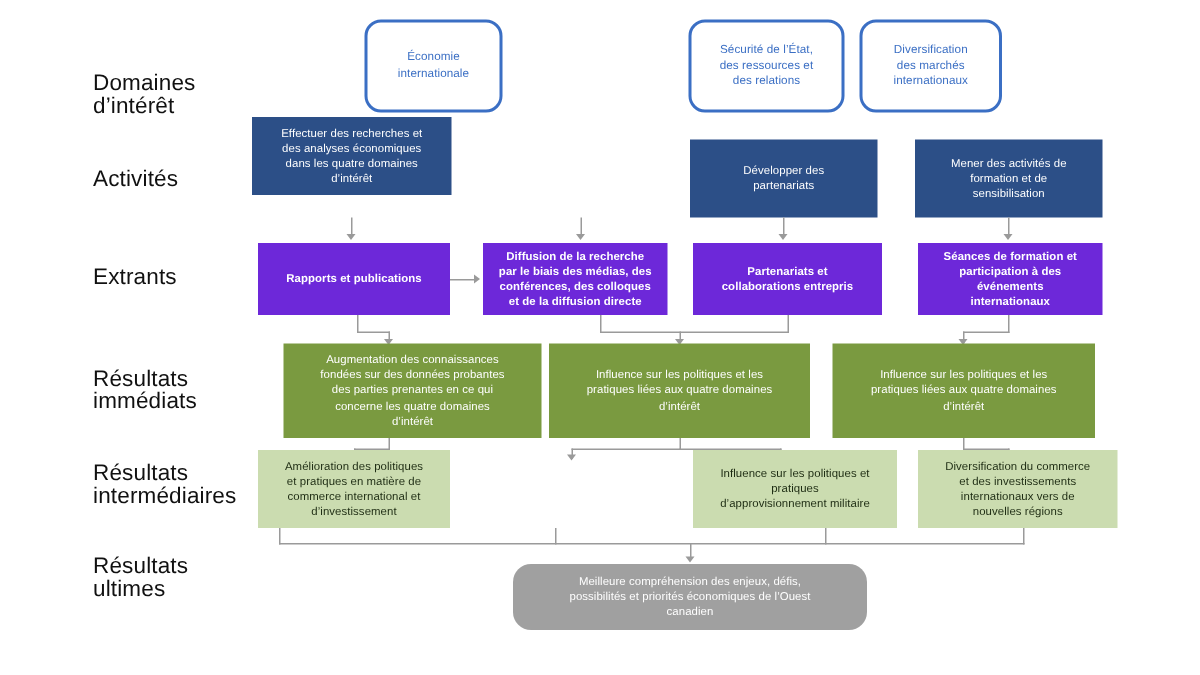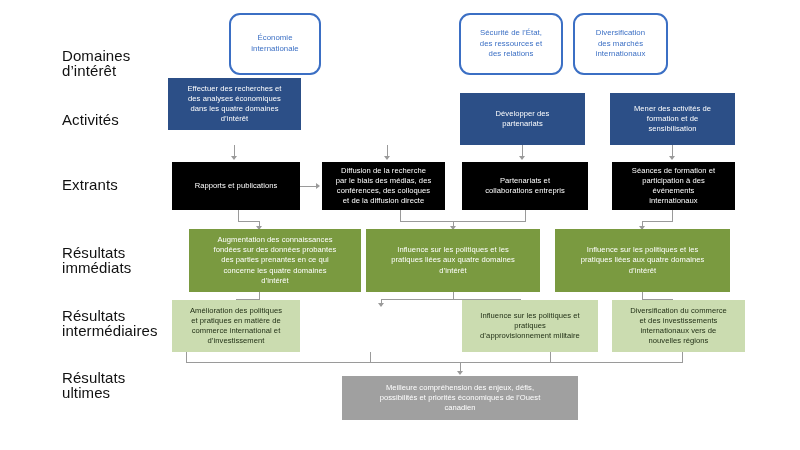--- a/index.html
+++ b/index.html
@@ -45,34 +45,36 @@
     background: #ffffff;
     color: #3b6fc4;
     font-size: 7.8px;
     line-height: 10.6px;
   }
   .activity-node {
     background: #2c4f87;
     color: #ffffff;
   }
   .output-node {
-    background: #000000;
-    color: #ffffff;
+    background: #6d28d9;
+    color: #ffffff;
+    font-weight: bold;
   }
   .imm-node {
     background: #7a9a40;
     color: #ffffff;
   }
   .inter-node {
     background: #cbdcb0;
     color: #1d2b12;
   }
   .ultimate-node {
     background: #a0a0a0;
     color: #ffffff;
+    border-radius: 12px;
   }
   .conn {
     position: absolute;
     background: #9a9a9a;
   }
   .conn.v { width: 1px; }
   .conn.h { height: 1px; }
   .arrow {
     position: absolute;
     width: 0; height: 0;
@@ -97,21 +99,21 @@
 d’intérêt</div>
   <div class="row-label" style="left:62px; top:112px;">Activités</div>
   <div class="row-label" style="left:62px; top:177px;">Extrants</div>
   <div class="row-label" style="left:62px; top:245px;">Résultats
 immédiats</div>
   <div class="row-label" style="left:62px; top:308px;">Résultats
 intermédiaires</div>
   <div class="row-label" style="left:62px; top:370px;">Résultats
 ultimes</div>
 
-  <div class="node domain-node" style="left:229px; top:13px; width:92px; height:62px;">
+  <div class="node domain-node" style="left:243px; top:13px; width:92px; height:62px;">
     <span>Économie
 internationale</span>
   </div>
   <div class="node domain-node" style="left:459px; top:13px; width:104px; height:62px;">
     <span>Sécurité de l’État,
 des ressources et
 des relations</span>
   </div>
   <div class="node domain-node" style="left:573px; top:13px; width:95px; height:62px;justify-content:center;">
     <span>Diversification

